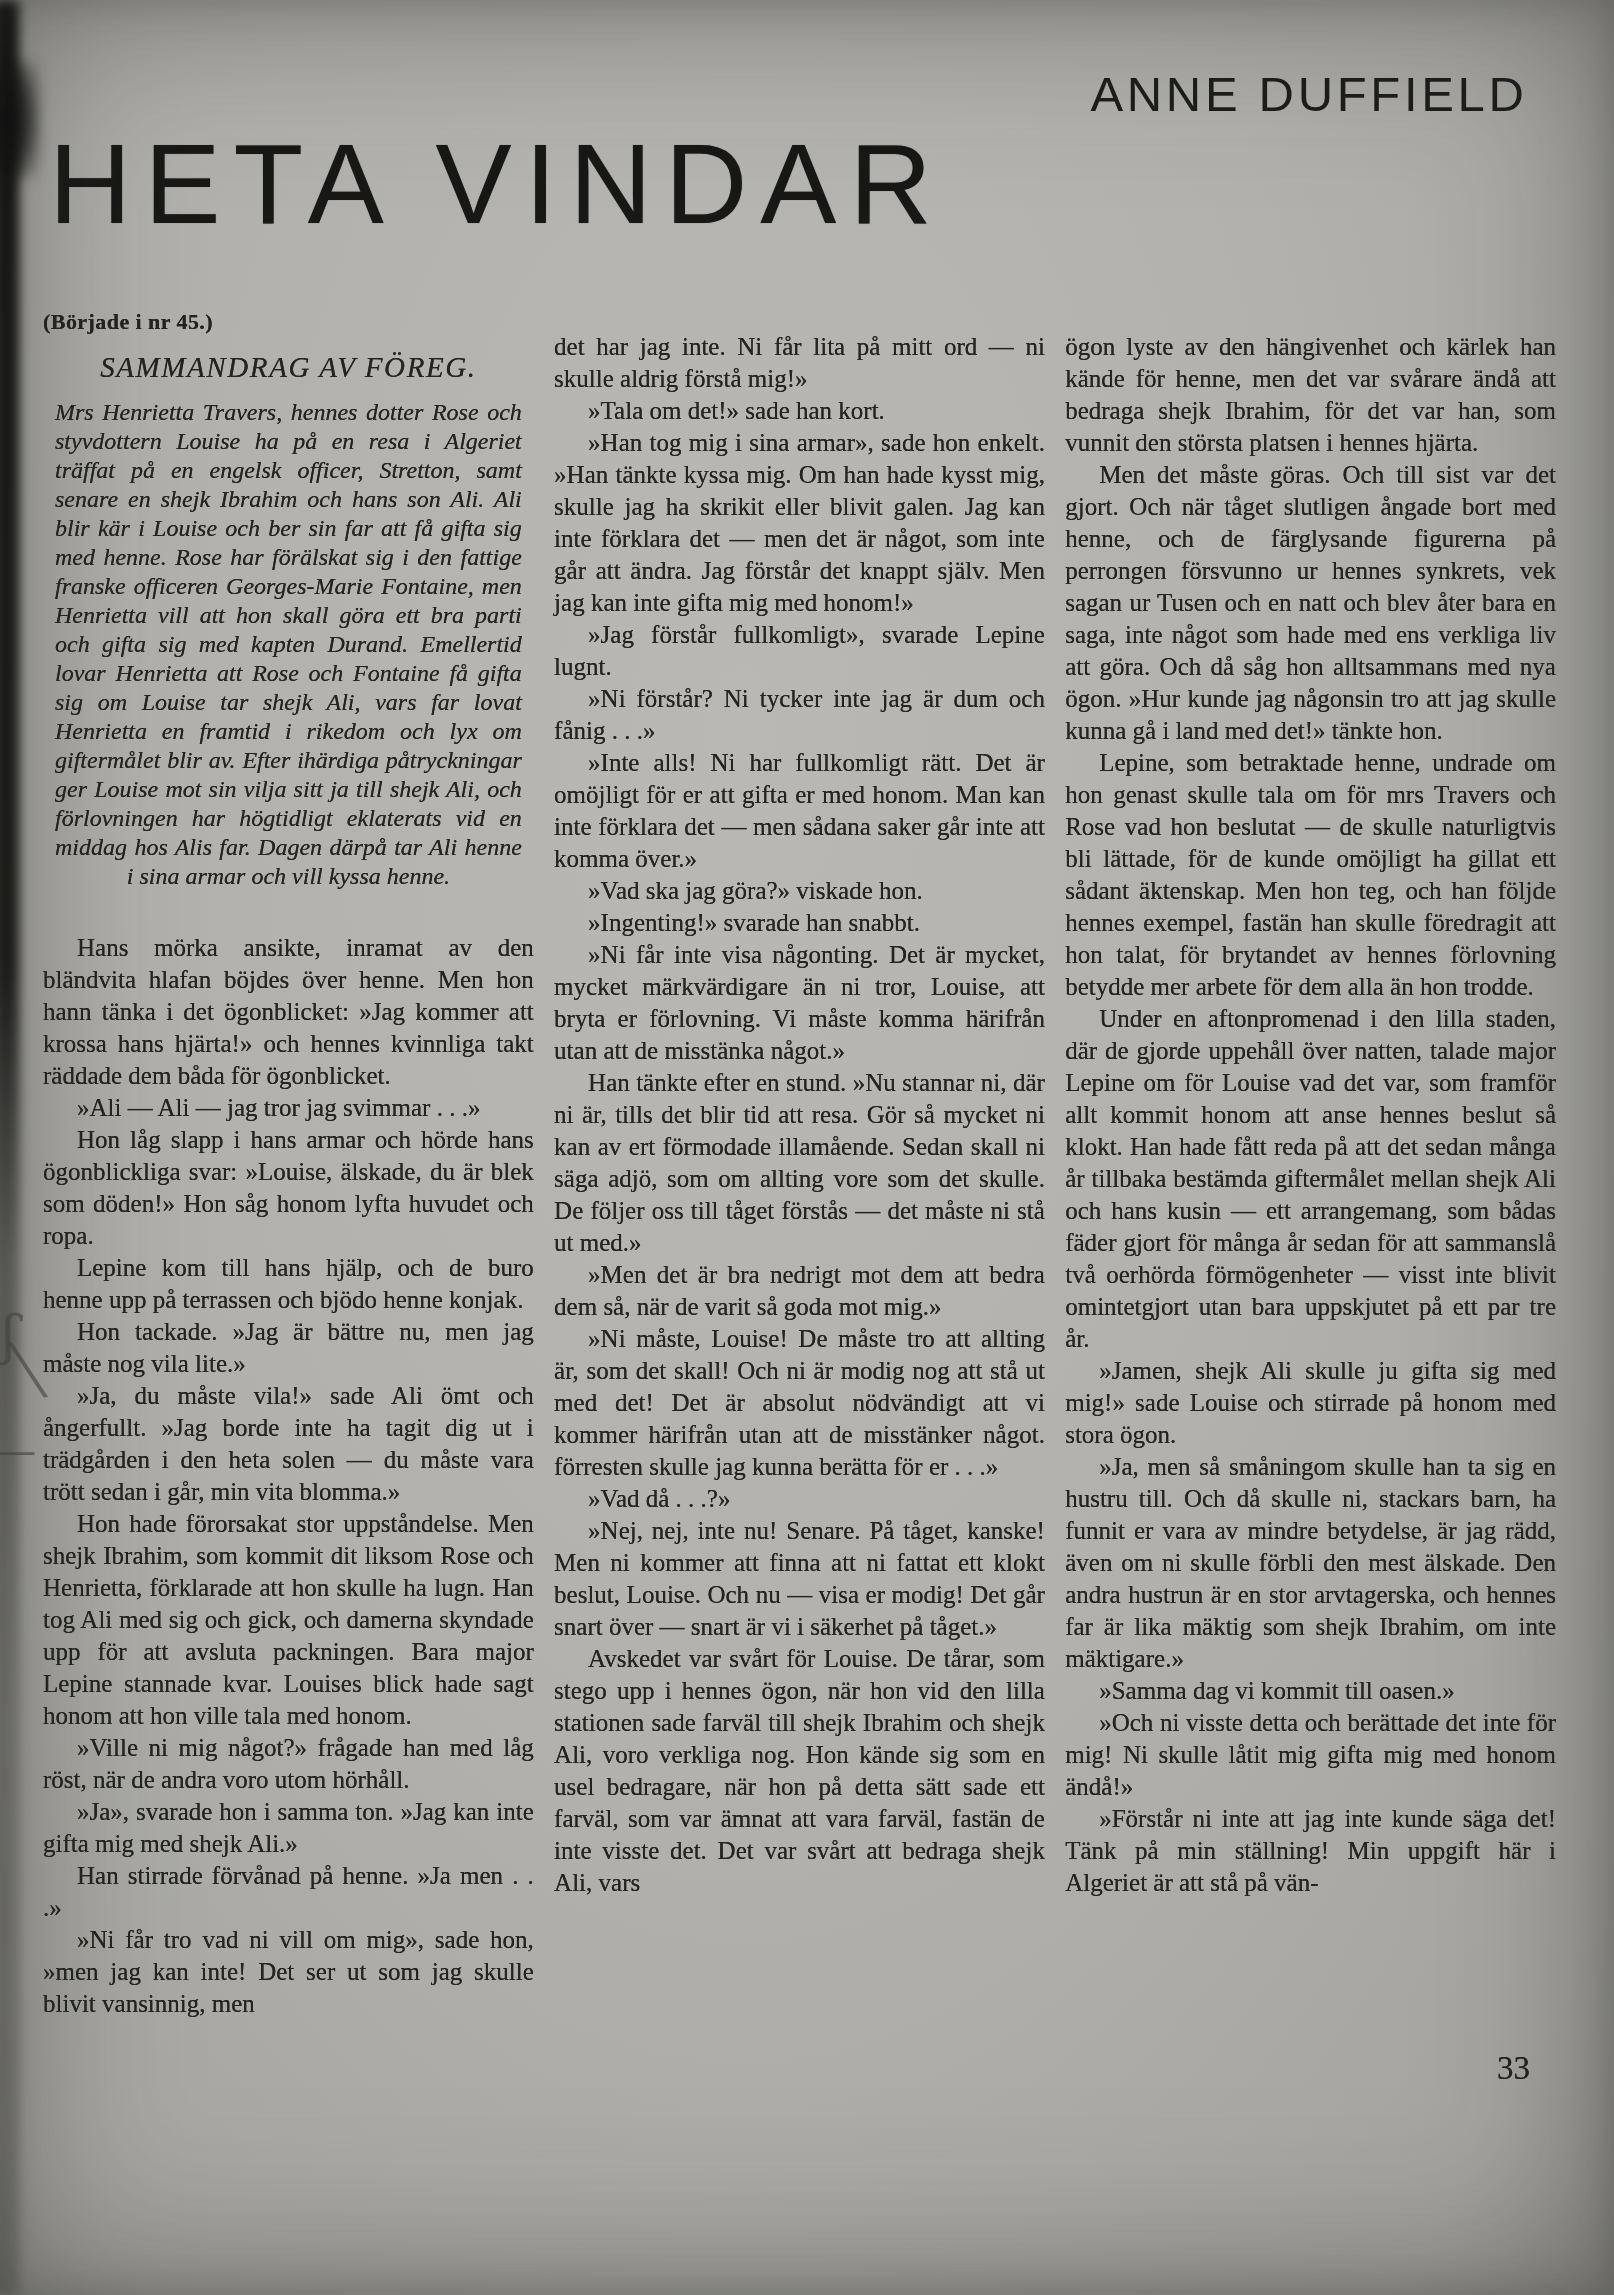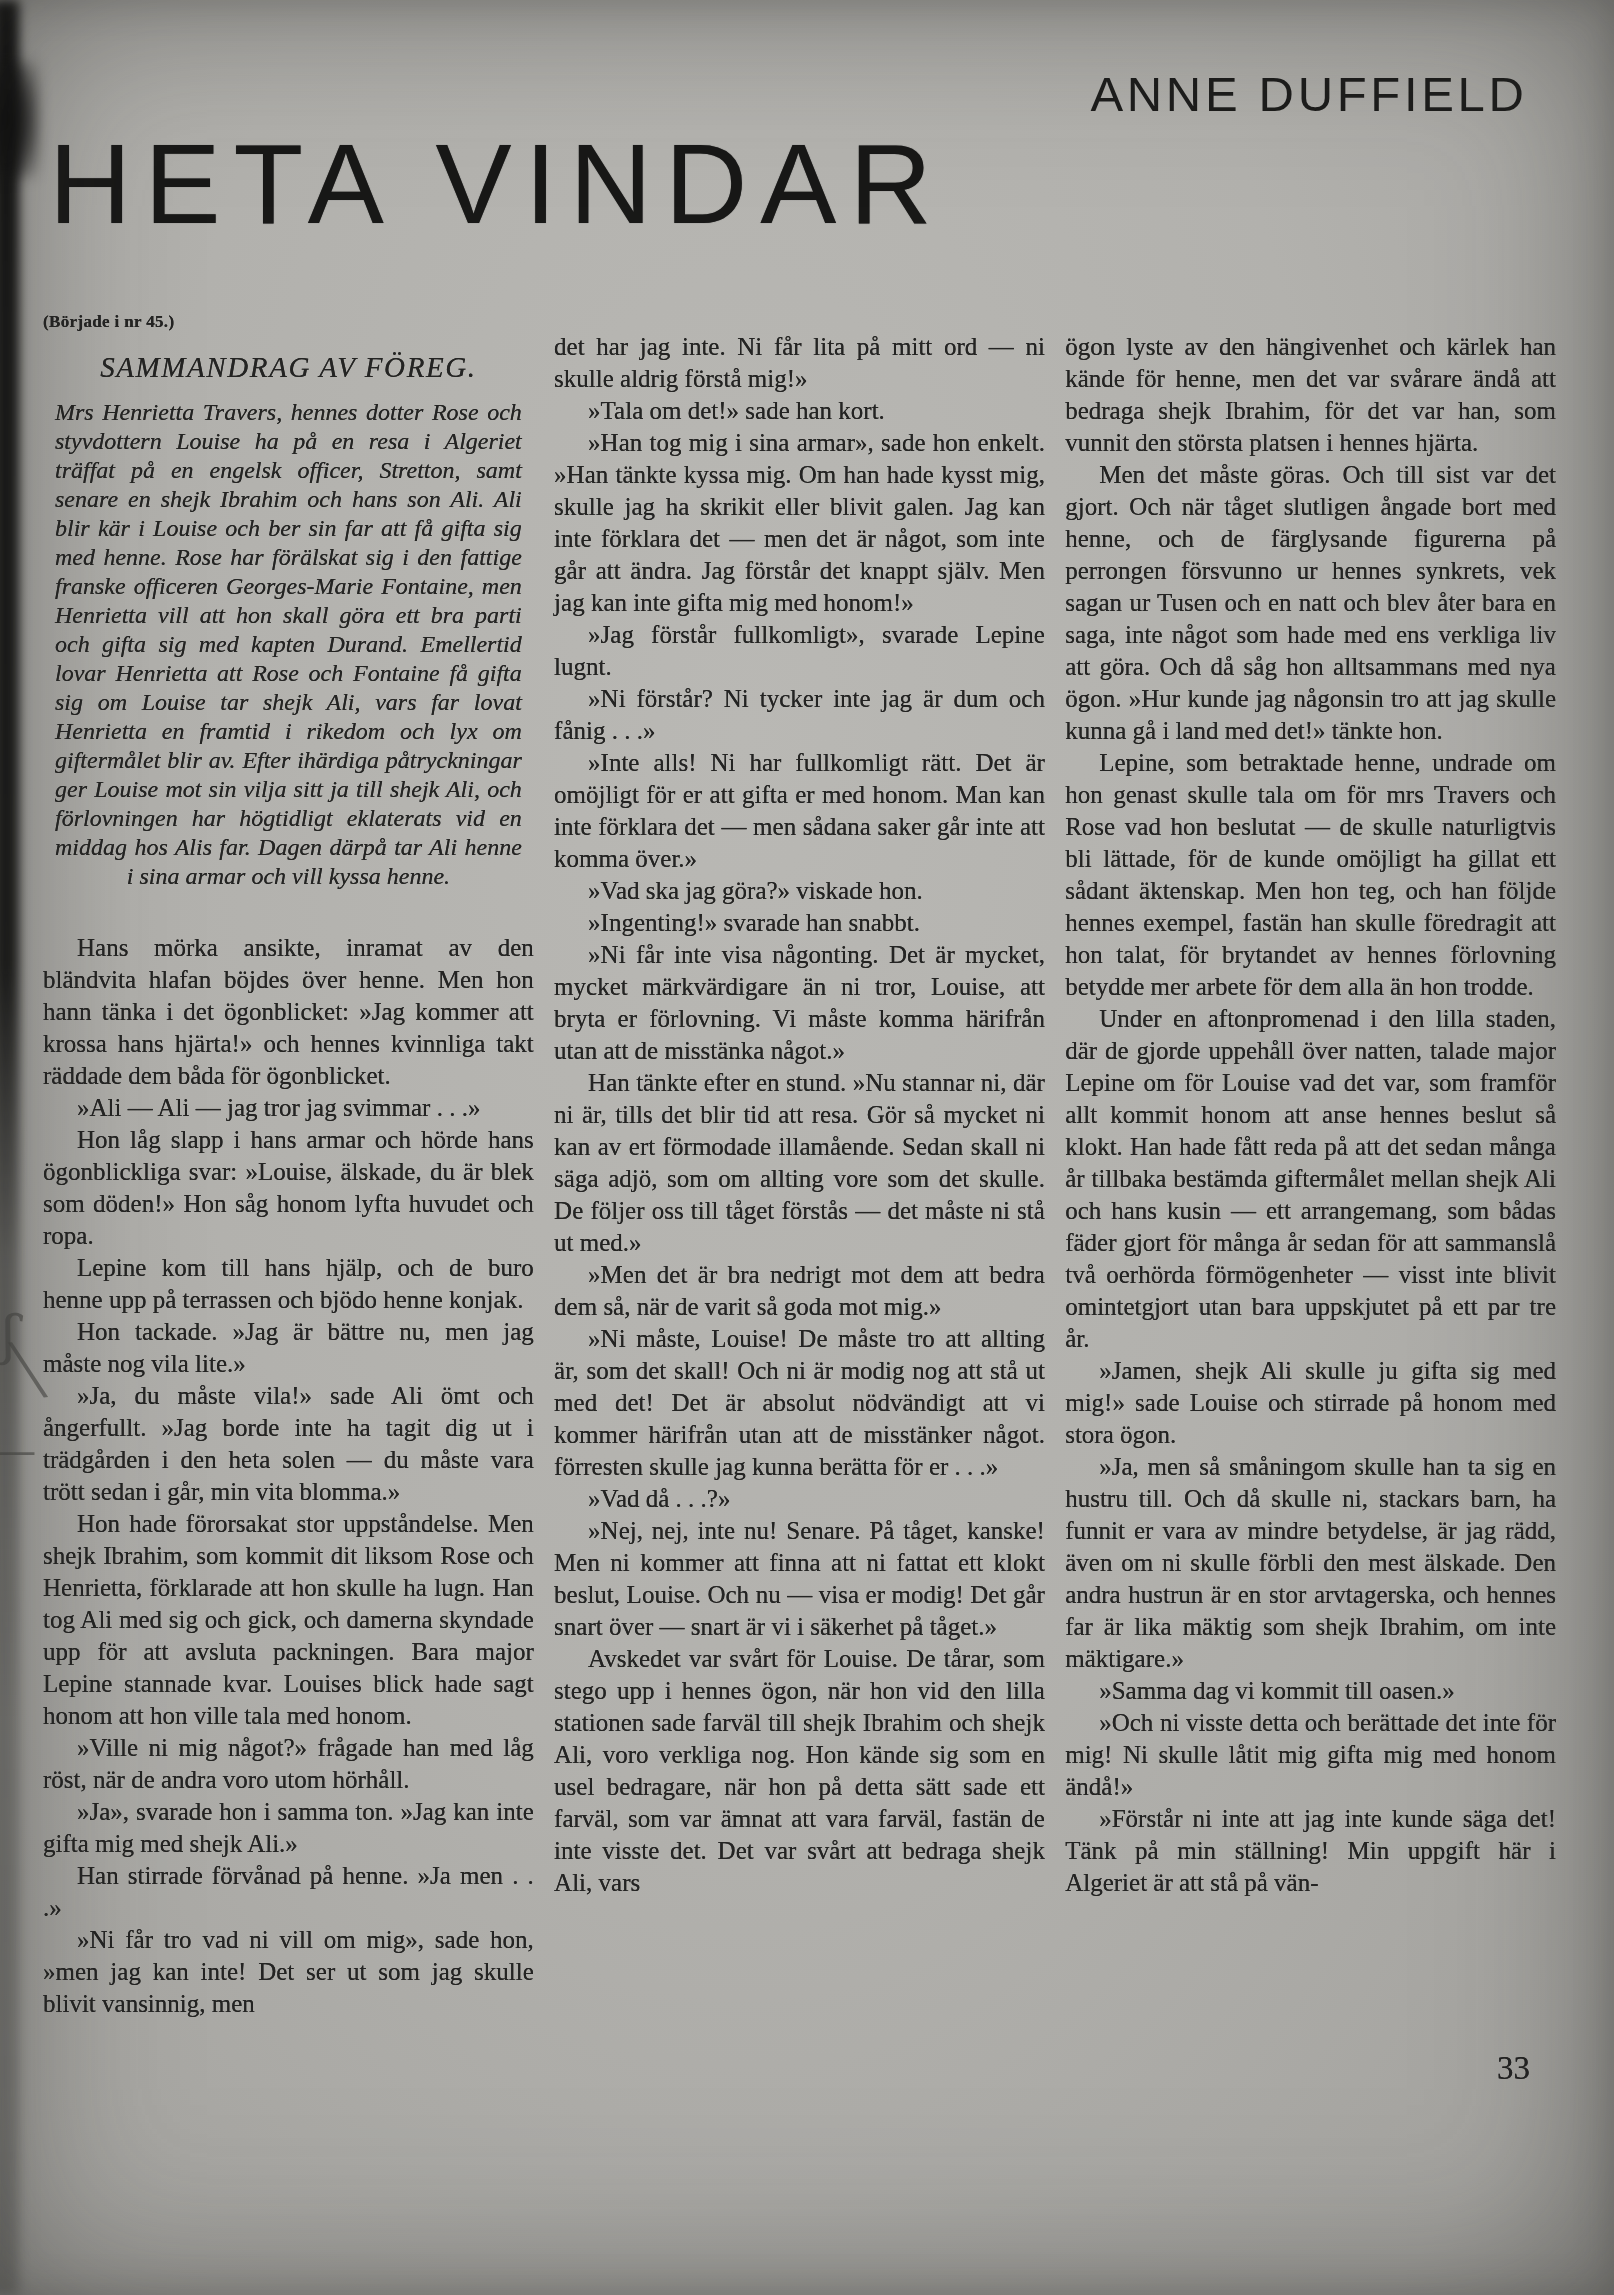--- a/index.html
+++ b/index.html
@@ -41,21 +41,21 @@
   .byline-av{font-size:39px;letter-spacing:.06em;margin-bottom:31px;}
   .byline-author{font-size:49px;letter-spacing:.075em;}
   
   .columns{
     position:absolute;left:43px;top:306px;width:1513px;height:1953px;
     display:flex;gap:20.3px;
   }
   .col{flex:1 1 0;min-width:0;font-size:25px;line-height:32px;
        text-shadow:0 0 0.5px rgba(25,25,24,.85);}
   .col-pad{padding-top:25px;}
-  .note{margin:0 0 4.7px 0;font-size:17px;font-weight:700;letter-spacing:.02em;}
+  .note{margin:0 0 4.7px 0;font-size:22px;font-weight:700;letter-spacing:.02em;}
   .summary-heading{
     margin:12.5px 0 15.6px 0;text-align:center;font-style:italic;font-weight:400;
     font-size:29px;letter-spacing:.055em;
   }
   .summary{
     margin:12px;font-style:italic;font-size:24px;line-height:29px;
     text-align:justify;text-align-last:center;
   }
   .body{margin-top:41px;}
   .para{margin:0;text-indent:34px;text-align:justify;}

